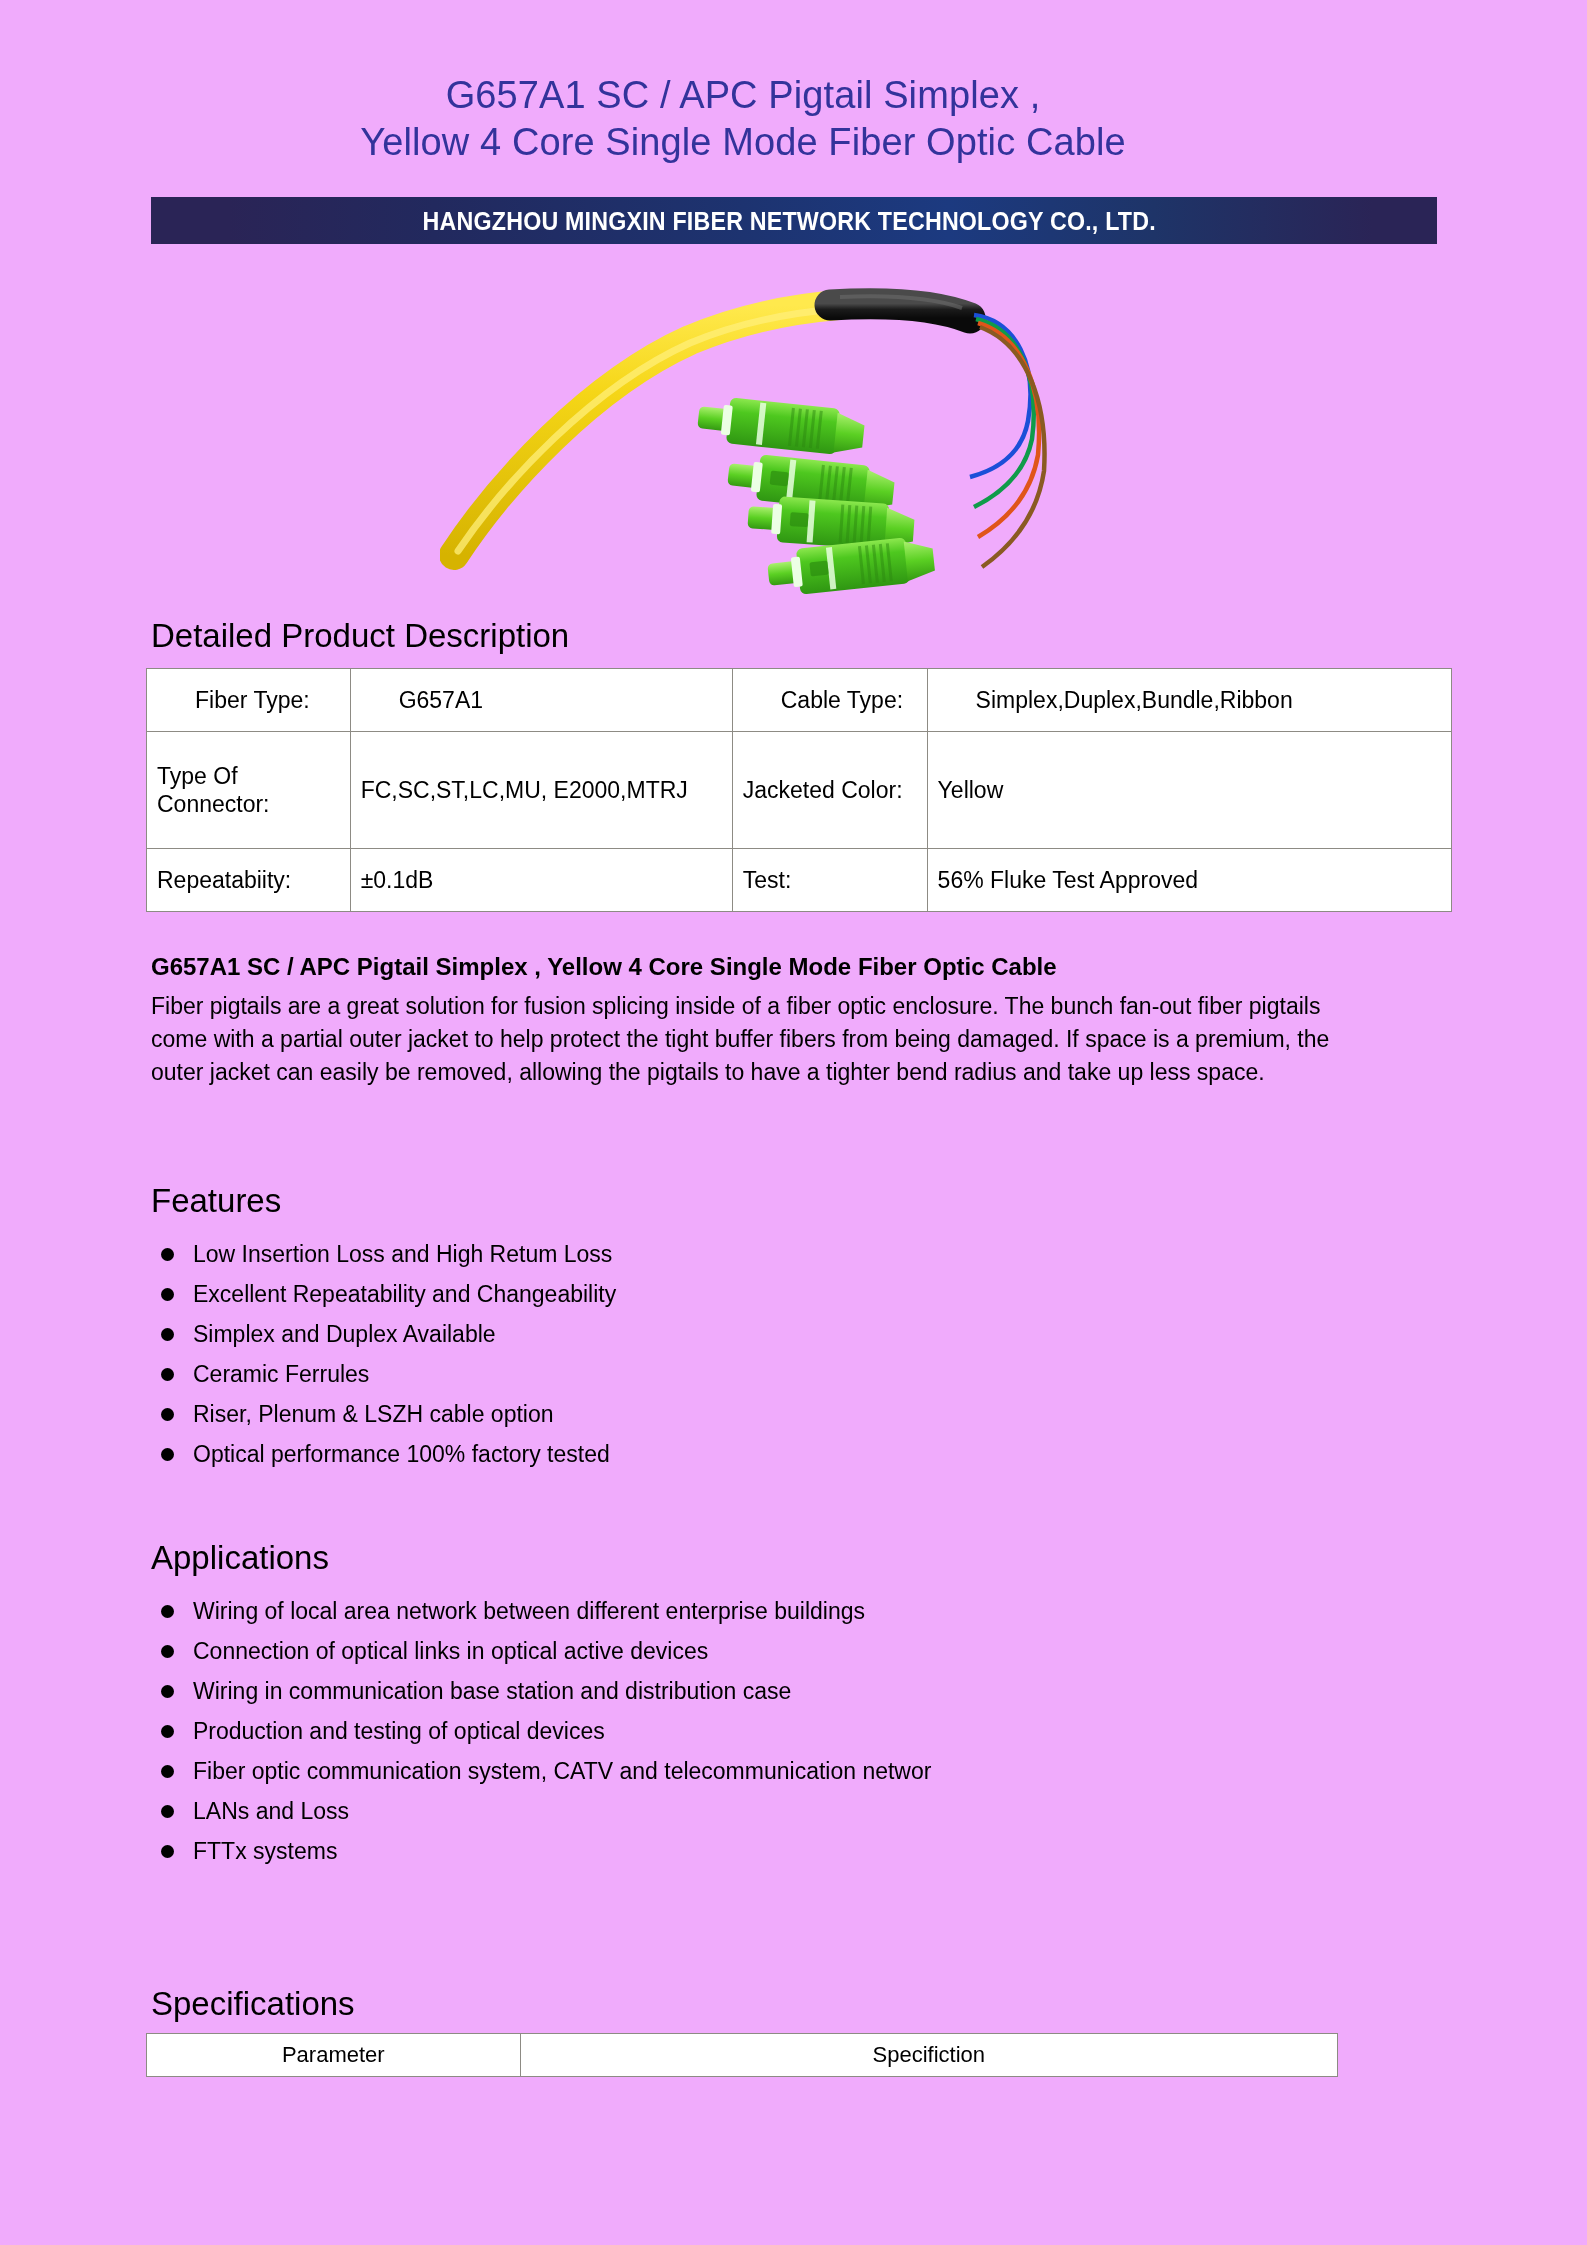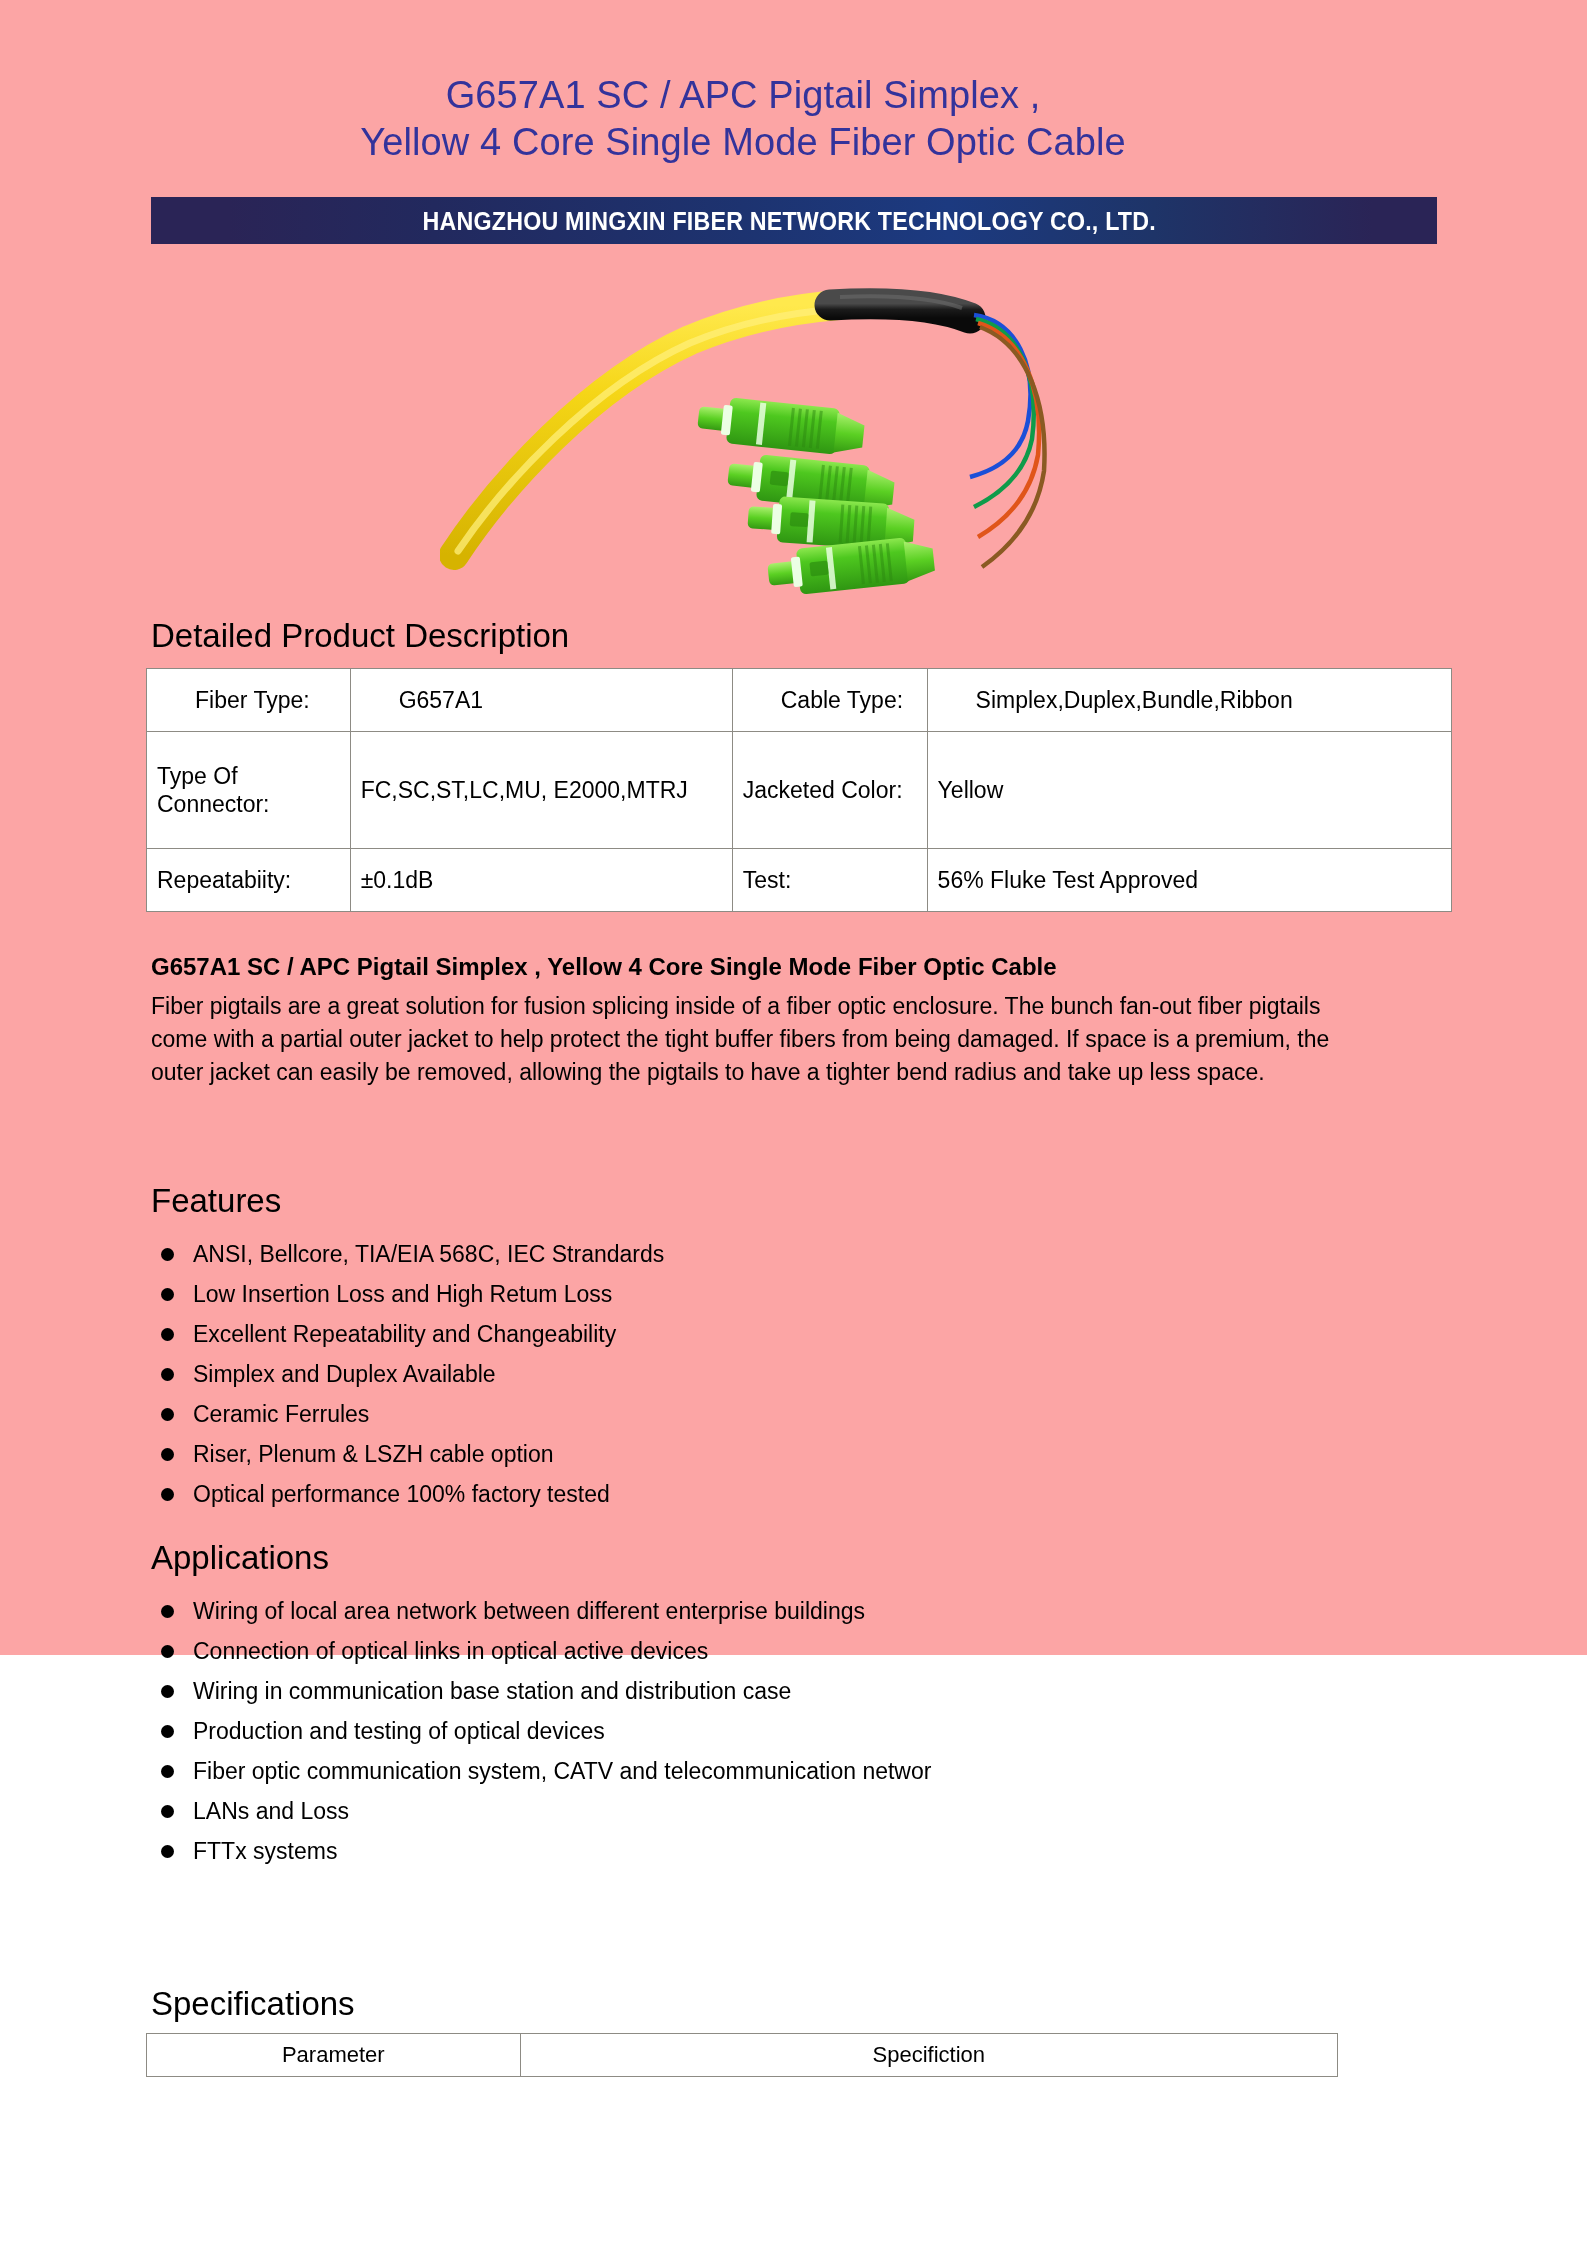--- a/index.html
+++ b/index.html
@@ -14,22 +14,22 @@
     font-family: "Liberation Sans", sans-serif;
     color: #000000;
     position: relative;
     overflow: hidden;
   }
 
   .page {
     position: absolute;
     left: 0; top: 0;
     width: 1587px;
-    height: 1655px;
-    background: #fca5a5;
+    height: 2245px;
+    background: #f0abfc;
   }
 
   
   .doc-title {
     position: absolute;
     left: 151px;
     top: 72px;
     width: 1184px;
     text-align: center;
     font-size: 38px;
@@ -332,21 +332,20 @@
         <td class="c3">56% Fluke Test Approved</td>
       </tr>
     </tbody>
   </table>
 
   <div class="prod-bold">G657A1 SC / APC Pigtail Simplex , Yellow 4 Core Single Mode Fiber Optic Cable</div>
   <div class="prod-para">Fiber pigtails are a great solution for fusion splicing inside of a fiber optic enclosure. The bunch fan-out fiber pigtails come with a partial outer jacket to help protect the tight buffer fibers from being damaged. If space is a premium, the outer jacket can easily be removed, allowing the pigtails to have a tighter bend radius and take up less space.</div>
 
   <div class="section-heading" id="h-features">Features</div>
   <ul class="bullets" id="list-features">
-    <li><span class="dot"></span><span>ANSI, Bellcore, TIA/EIA 568C, IEC Strandards</span></li>
     <li><span class="dot"></span><span>Low Insertion Loss and High Retum Loss</span></li>
     <li><span class="dot"></span><span>Excellent Repeatability and Changeability</span></li>
     <li><span class="dot"></span><span>Simplex and Duplex Available</span></li>
     <li><span class="dot"></span><span>Ceramic Ferrules</span></li>
     <li><span class="dot"></span><span>Riser, Plenum &amp; LSZH cable option</span></li>
     <li><span class="dot"></span><span>Optical performance 100% factory tested</span></li>
   </ul>
 
   <div class="section-heading" id="h-applications">Applications</div>
   <ul class="bullets" id="list-applications">

